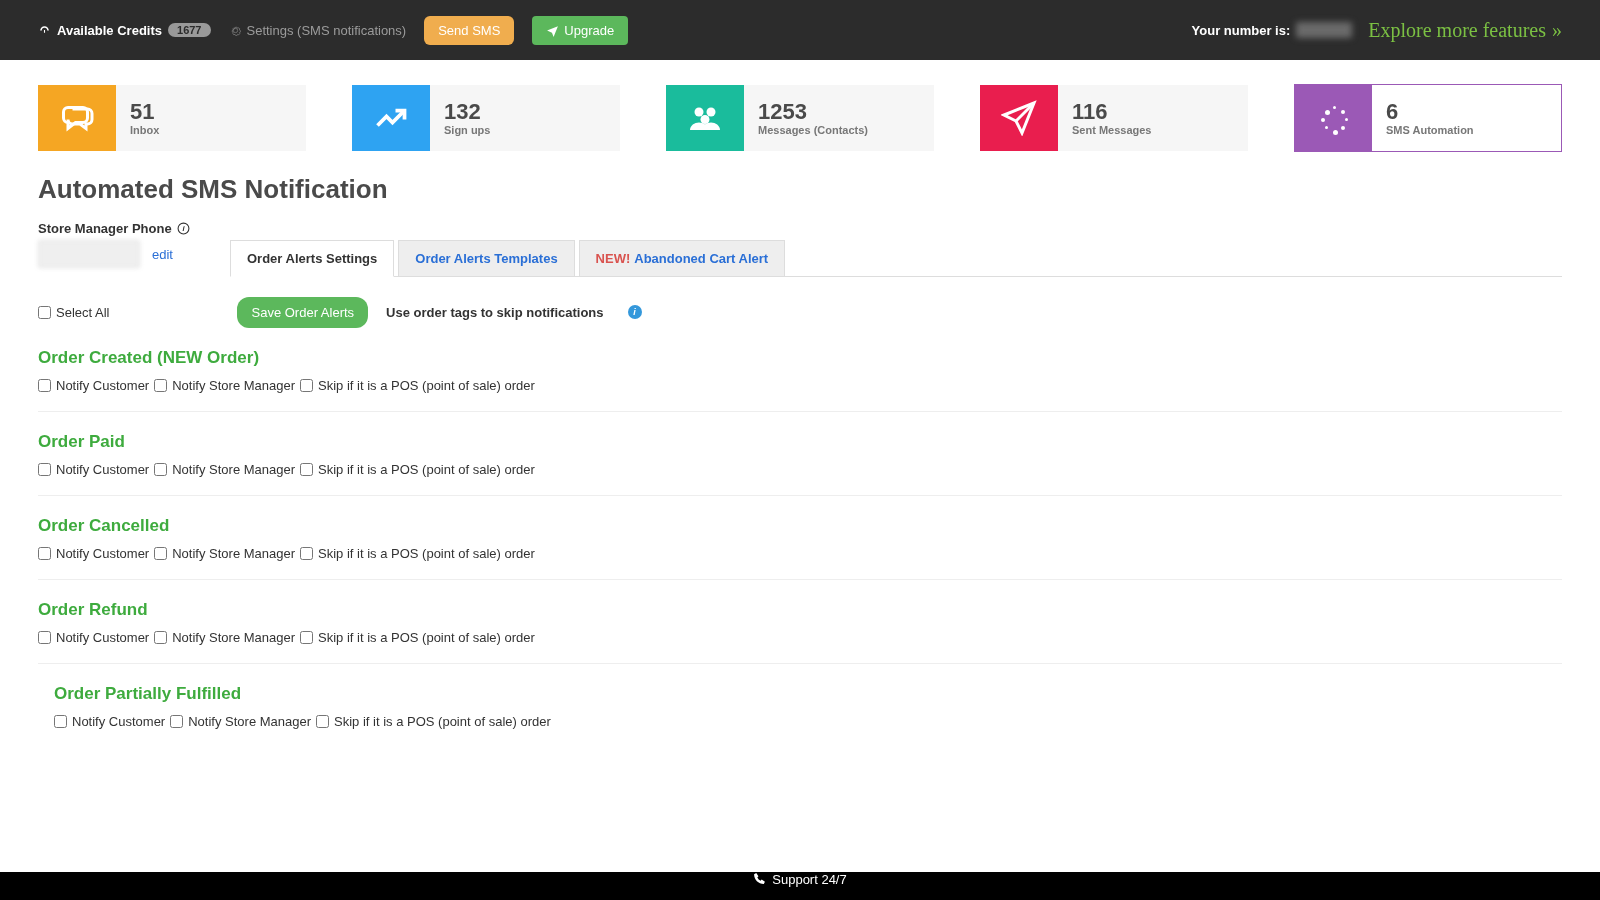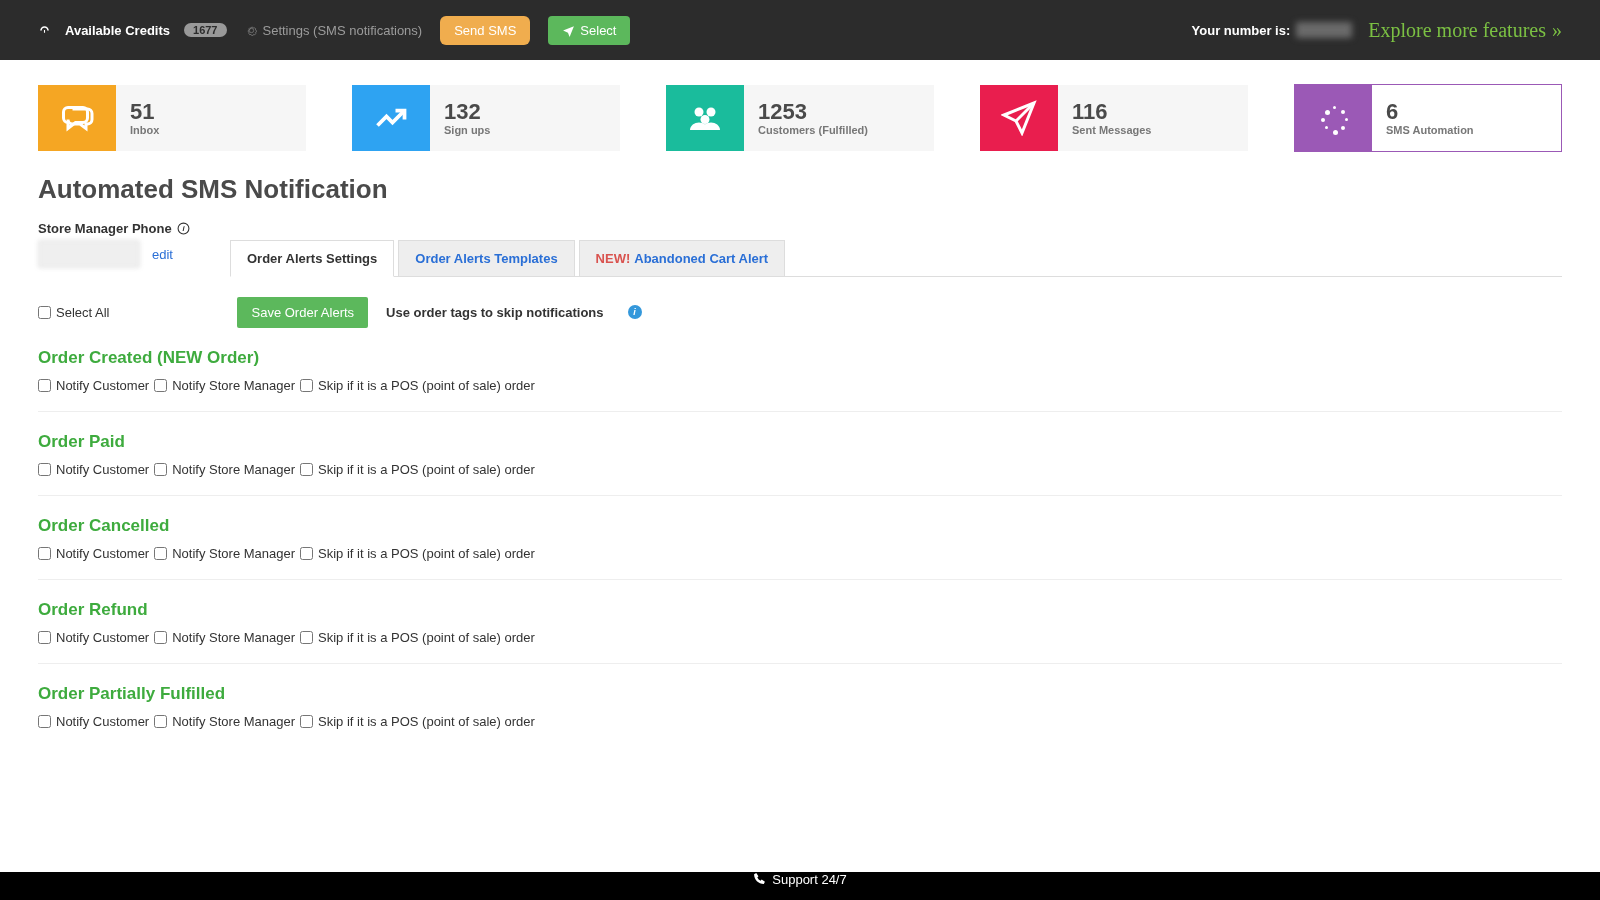--- a/index.html
+++ b/index.html
@@ -1,21 +1,21 @@
 <!DOCTYPE html>
 <html><head>
 <meta charset="utf-8">
 <style>
 * { box-sizing: border-box; margin: 0; padding: 0; }
 body { font-family: "Helvetica Neue", Arial, sans-serif; font-size: 14px; color: #333; background: #fff; }
 a { text-decoration: none; }
 
 .topbar { background: #2c2c2c; color: #fff; height: 60px; display: flex; align-items: center; padding: 0 38px; }
 .topbar-left { display: flex; align-items: center; gap: 18px; }
-.credits { display: flex; align-items: center; gap: 14px; font-weight: 600; font-size: 13px; }
+.credits { display: flex; align-items: center; gap: 6px; font-weight: 600; font-size: 13px; }
 .credits-badge { background: #999; color: #2c2c2c; border-radius: 10px; padding: 1px 9px; font-size: 11px; font-weight: 700; }
 .settings-link { color: #9b9b9b; display: flex; align-items: center; gap: 5px; font-size: 13px; }
 .btn { border: none; border-radius: 4px; padding: 7px 14px; font-size: 13px; cursor: pointer; color: #fff; font-weight: 500; }
 .btn-orange { background: #f0ad4e; border-radius: 6px; }
 .btn-green { background: #5cb85c; display: inline-flex; align-items: center; gap: 5px; }
 .topbar-right { margin-left: auto; display: flex; align-items: center; gap: 16px; }
 .your-number { font-size: 13px; font-weight: 600; display: flex; align-items: center; gap: 6px; }
 .blur-field { background: #6a6a6a; filter: blur(3px); width: 56px; height: 16px; border-radius: 2px; display: inline-block; }
 .explore { color: #7bc043; font-family: "Comic Sans MS", cursive; font-size: 20px; display: flex; align-items: center; gap: 6px; }
 
@@ -47,26 +47,26 @@
 .tabs { display: flex; border-bottom: 1px solid #ddd; margin-top: -28px; margin-left: 192px; }
 .tab { padding: 10px 16px; font-size: 13px; font-weight: 600; background: #eee; border: 1px solid #ddd; border-bottom: none; cursor: pointer; display: flex; gap: 4px; }
 .tab + .tab { margin-left: 4px; }
 .tab-active { background: #fff; color: #333; border-bottom: 1px solid #fff; margin-bottom: -1px; }
 .tab-link { color: #2a6fd6; }
 .tab-new { color: #d9534f; }
 
 .action-row { display: flex; align-items: center; gap: 18px; margin-top: 20px; }
 .checkbox-wrap { display: flex; align-items: center; gap: 5px; font-size: 13px; font-weight: 500; }
 .checkbox-wrap input { width: 13px; height: 13px; margin: 0; }
-.btn-save { background: #5cb85c; color: #fff; border: none; border-radius: 2px; padding: 8px 14px; font-size: 13px; font-weight: 500; cursor: pointer; margin-left: 110px; }
+.btn-save { background: #5cb85c; color: #fff; border: none; border-radius: 12px; padding: 8px 14px; font-size: 13px; font-weight: 500; cursor: pointer; margin-left: 110px; }
 .skip-hint { font-size: 13px; font-weight: 600; display: flex; gap: 24px; }
 .info-dot { width: 14px; height: 14px; border-radius: 50%; background: #3498db; color: #fff; font-size: 9px; display: inline-flex; align-items: center; justify-content: center; font-style: italic; font-weight: bold; }
 
 .section { margin-top: 20px; padding-bottom: 18px; border-bottom: 1px solid #eee; }
-.section:last-of-type { border-bottom: none; }
+.section:last-of-type { border-bottom: none; margin-left: 16px; }
 .section-title { color: #3eab3e; font-size: 17px; font-weight: 600; margin-bottom: 10px; }
 .section-checks { display: flex; gap: 5px; font-size: 13px; align-items: center; }
 .section-checks .checkbox-wrap { font-weight: 400; }
 
 .footer { position: fixed; bottom: 0; left: 0; right: 0; background: #000; color: #fff; height: 28px; display: flex; justify-content: center; font-size: 13px; gap: 6px; }
 
 .dot-loader { position: relative; }
 .dot-loader span { position: absolute; width: 4px; height: 4px; background: #fff; border-radius: 50%; }
 
 .ico { width: 1em; height: 1em; display: inline-block; }
@@ -87,21 +87,21 @@
       <svg class="ico" viewBox="0 0 24 24" fill="currentColor">
           <path d="M12 8a4 4 0 100 8 4 4 0 000-8zm9 4l-2-1 1-2-2-2-2 1-1-2h-3l-1 2-2-1-2 2 1 2-2 1v3l2 1-1 2 2 2 2-1 1 2h3l1-2 2 1 2-2-1-2 2-1z" fill="none" stroke="currentColor" stroke-width="1"></path>
         </svg>
       <span>Settings (SMS notifications)</span>
     </a>
     <button class="btn btn-orange">Send SMS</button>
     <button class="btn btn-green">
       <svg class="ico" viewBox="0 0 24 24" fill="currentColor">
           <path d="M2 12l20-8-8 20-3-8z"></path>
         </svg>
-      <span>Select</span>
+      <span>Upgrade</span>
     </button>
   </div>
   <div class="topbar-right">
     <div class="your-number">
       <span>Your number is:</span>
       <span class="blur-field"></span>
     </div>
     <a class="explore">
       <span>Explore more features</span>
       <span>»</span>
@@ -141,21 +141,21 @@
           <svg viewBox="0 0 24 24" fill="#fff">
             <circle cx="8" cy="8" r="3"></circle>
             <circle cx="16" cy="8" r="3"></circle>
             <circle cx="12" cy="13" r="3"></circle>
             <path d="M2 20c0-3 3-5 6-5s6 2 6 5z"></path>
             <path d="M10 20c0-3 3-5 6-5s6 2 6 5z"></path>
           </svg>
         </div>
     <div class="stat-body">
       <div class="stat-value">1253</div>
-      <div class="stat-label">Customers (Fulfilled)</div>
+      <div class="stat-label">Messages (Contacts)</div>
     </div>
       </div>
       <div class="stat-card">
     <div class="stat-icon bg-red">
           <svg viewBox="0 0 24 24" fill="none" stroke="#fff" stroke-width="2">
             <path d="M22 2L2 10l8 4 4 8z"></path>
             <path d="M22 2L10 14"></path>
           </svg>
         </div>
     <div class="stat-body">

